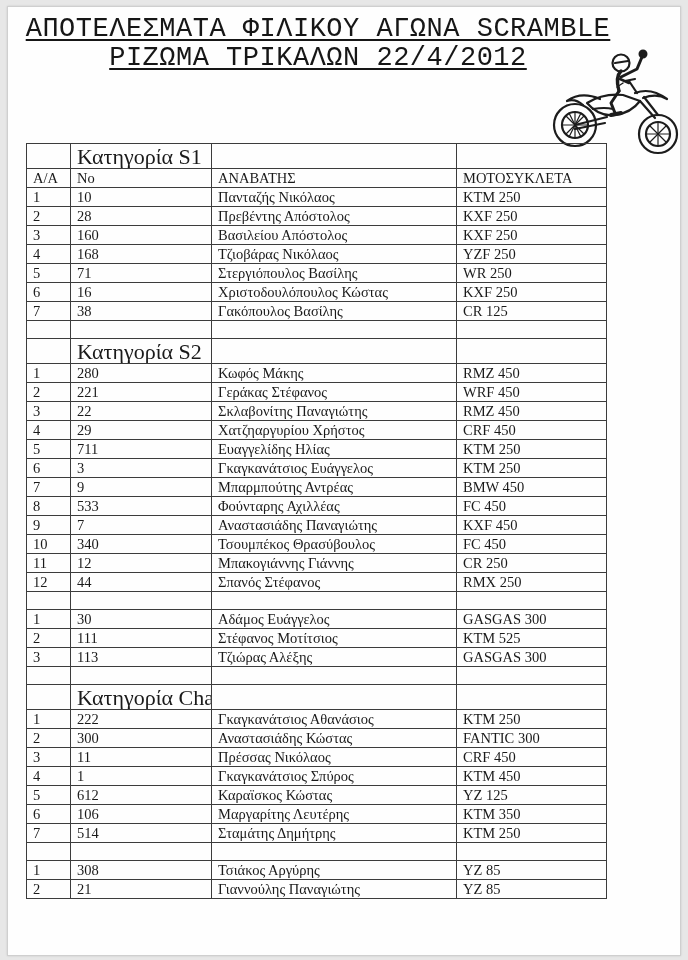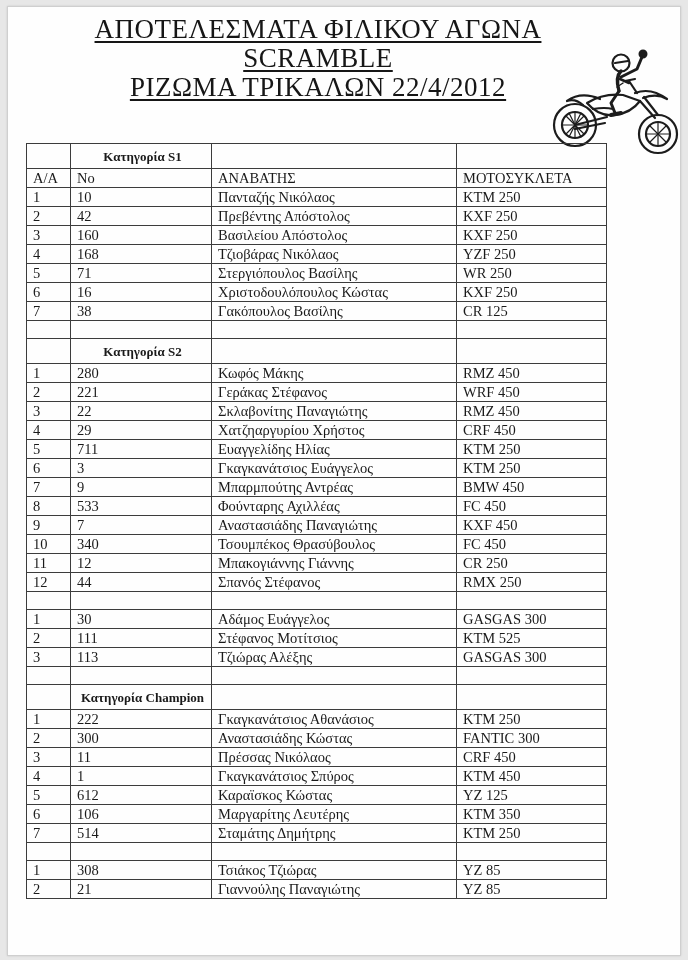--- a/index.html
+++ b/index.html
@@ -13,38 +13,38 @@
     position:absolute;left:7px;top:6px;width:672px;height:948px;
     background:#fefefe;border:1px solid #cfcfcf;
     box-shadow:0 0 2px rgba(0,0,0,.12);
   }
   .title{
     position:absolute;left:10px;top:8px;width:600px;
     text-align:center;
     font-size:27px;line-height:29px;letter-spacing:.5px;
     color:#161616;
   }
-  .title .tline{text-decoration:underline;text-underline-offset:3px;}
+  .title .tline{text-decoration:underline;text-underline-offset:3px;font-family:Liberation Mono, monospace;}
   .rider-art{position:absolute;left:537px;top:36px;width:140px;height:112px;}
   table.results{
     position:absolute;left:18px;top:136px;
     border-collapse:collapse;table-layout:fixed;width:580px;
     font-size:14.5px;
   }
   table.results td{
     border:1px solid #3c3c3c;
     padding:1px 3px 1px 6px;
     height:16px;line-height:16px;
     overflow:hidden;white-space:nowrap;
     vertical-align:middle;
   }
   tr.cat-row td{height:22px;line-height:21px;}
   td.cat-cell{
-    font-weight:bold;font-size:13px;
-    white-space:normal;line-height:21px;text-align:center;
+    font-weight:normal;font-size:22px;
+    white-space:normal;line-height:21px;
   }
   tr.hdr-row td{text-underline-offset:2px;}
   tr.spacer-row td{height:15px;}
   .col-aa{width:44px;}
   .col-no{width:141px;}
   .col-rider{width:245px;}
   .col-bike{width:150px;}
 </style>
 </head>
 <body>
@@ -134,21 +134,21 @@
           <td>ΜΟΤΟΣΥΚΛΕΤΑ</td>
         </tr>
         <tr>
           <td>1</td>
           <td>10</td>
           <td>Πανταζής Νικόλαος</td>
           <td>KTM 250</td>
         </tr>
         <tr>
           <td>2</td>
-          <td>42</td>
+          <td>28</td>
           <td>Πρεβέντης Απόστολος</td>
           <td>KXF 250</td>
         </tr>
         <tr>
           <td>3</td>
           <td>160</td>
           <td>Βασιλείου Απόστολος</td>
           <td>KXF 250</td>
         </tr>
         <tr>
@@ -339,21 +339,21 @@
         </tr>
         <tr class="spacer-row">
           <td></td>
           <td></td>
           <td></td>
           <td></td>
         </tr>
         <tr>
           <td>1</td>
           <td>308</td>
-          <td>Τσιάκος Τζιώρας</td>
+          <td>Τσιάκος Αργύρης</td>
           <td>YZ 85</td>
         </tr>
         <tr>
           <td>2</td>
           <td>21</td>
           <td>Γιαννούλης Παναγιώτης</td>
           <td>YZ 85</td>
         </tr>
       </tbody>
   </table>

